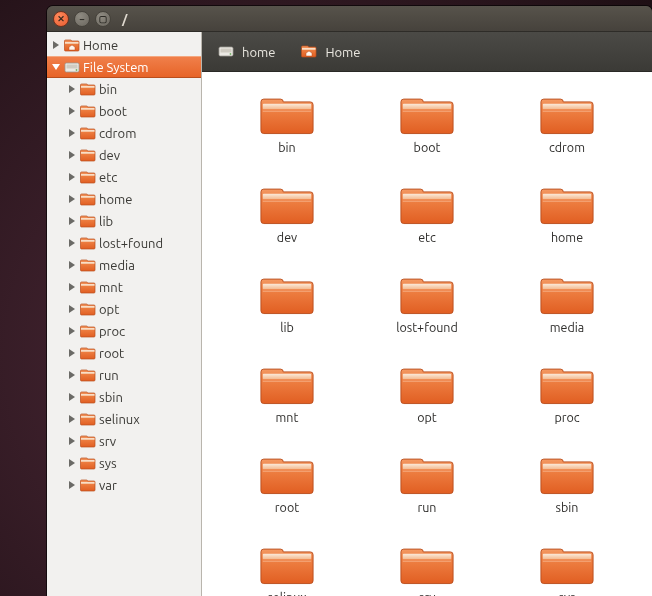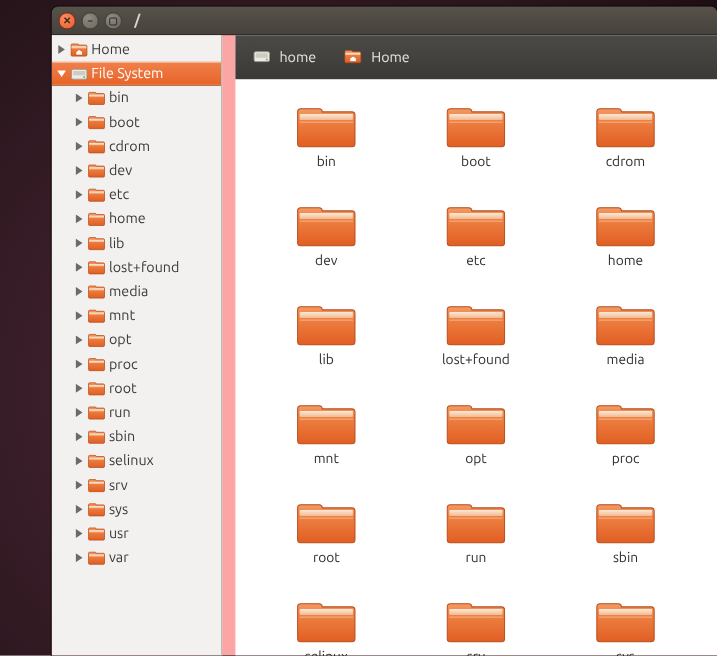--- a/index.html
+++ b/index.html
@@ -31,23 +31,22 @@
     font-weight: bold;
     border-bottom: 1px solid #2e2c28;
   }
   .win-btn { width: 16px; height: 16px; border-radius: 50%; display:flex; align-items:center; justify-content:center; font-size:9px; color:#3a2a1f; }
   .win-close { background: radial-gradient(circle at 35% 30%, #ff8a5c, #e75b2f); border:1px solid #6b3320; }
   .win-min, .win-max { background: radial-gradient(circle at 35% 30%, #8f8b82, #6a665e); border:1px solid #45423b; color:#2d2b26;}
   .win-title { margin-left: 6px; }
   .body {
     flex: 1;
     display: flex;
-    background: #fca5a5;
+    background: #eab308;
     min-height: 0;
-    gap: 12px;
   }
   .sidebar {
     width: 155px;
     background: #f2f1ef;
     border-right: 1px solid #b9b5ad;
     overflow-y: auto;
     font-size: 13px;
     color: #3a3935;
     padding-top: 2px;
   }
@@ -440,33 +439,20 @@
           <span class="expander">
             <svg viewBox="0 0 8 8" width="8" height="8">
               <use href="#expander-right"></use>
             </svg>
           </span>
           <span class="tree-icon">
             <svg viewBox="0 0 16 14" width="16" height="14">
               <use href="#folder-small"></use>
             </svg>
           </span>
-          <span class="tree-label">usr</span>
-        </div>
-        <div class="tree-item child">
-          <span class="expander">
-            <svg viewBox="0 0 8 8" width="8" height="8">
-              <use href="#expander-right"></use>
-            </svg>
-          </span>
-          <span class="tree-icon">
-            <svg viewBox="0 0 16 14" width="16" height="14">
-              <use href="#folder-small"></use>
-            </svg>
-          </span>
           <span class="tree-label">var</span>
         </div>
       </div>
 
     <div class="main">
       <div class="pathbar" id="pathbar">
           <div class="path-seg">
             <span class="path-icon"><svg viewBox="0 0 18 16" width="18" height="16">
                 <use href="#drive-small"></use>
               </svg></span>

